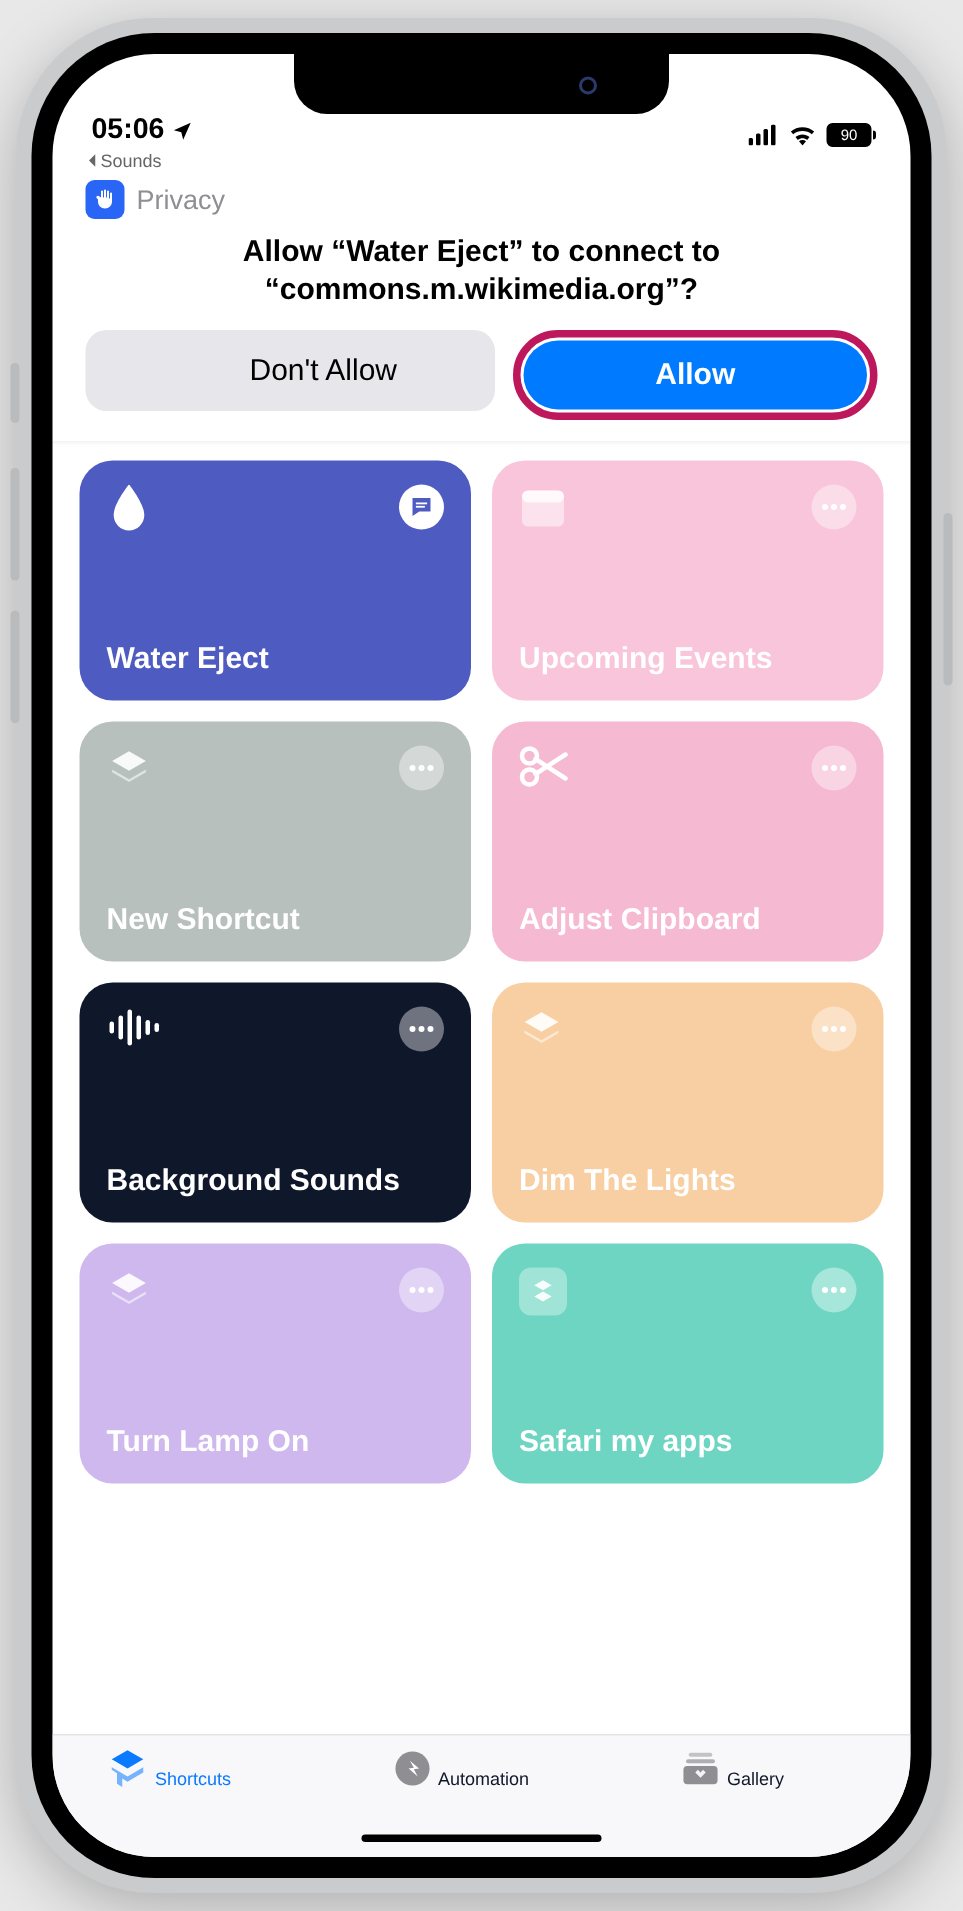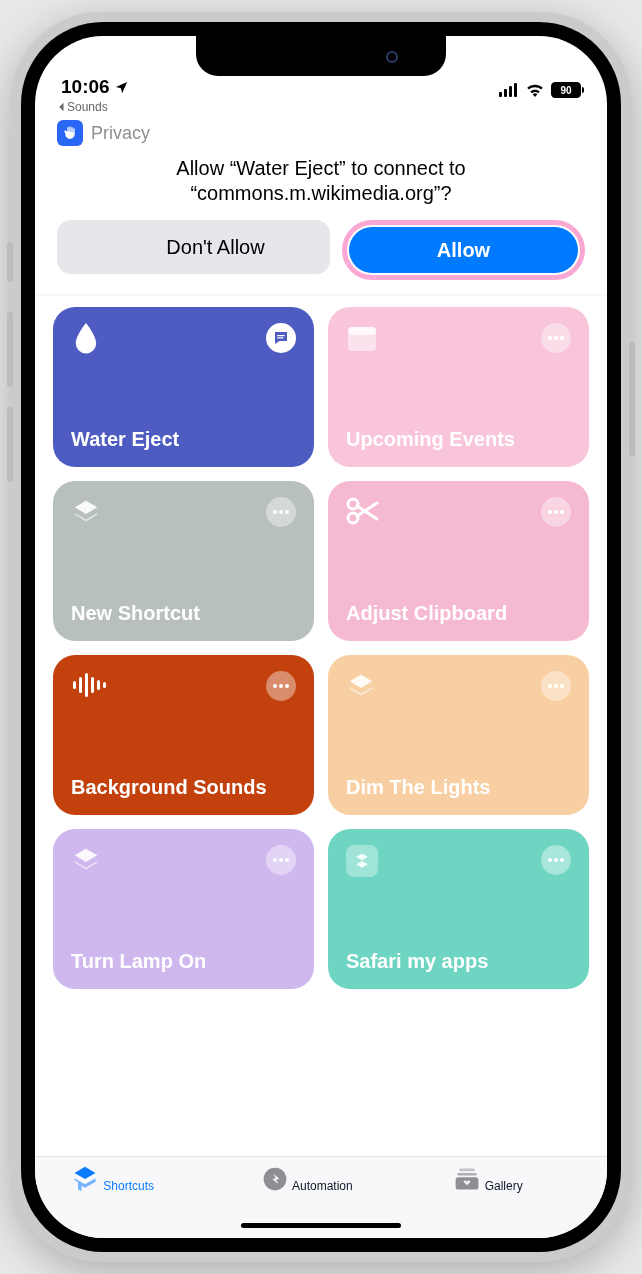--- a/index.html
+++ b/index.html
@@ -16,64 +16,64 @@
     .sb-right { right:-4px; top:330px; width:6px; height:115px; }
     .status-bar { height:64px; display:flex; justify-content:space-between; align-items:flex-end; padding:0 26px 2px; font-size:19px; font-weight:600; position:relative; z-index:5; }
     .status-left{display:flex;align-items:center;gap:4px;}
     .status-right{display:flex;align-items:center;gap:6px;}
     .breadcrumb{padding:0 22px;font-size:12px;color:#666;display:flex;align-items:center;gap:2px;}
     .content{flex:1;overflow:hidden;display:flex;flex-direction:column;}
     .sheet-head{padding:6px 18px 14px;}
     .priv-row{display:flex;align-items:center;gap:8px;margin-bottom:10px;padding-left:4px;}
     .priv-icon-box{width:26px;height:26px;background:#2a66f6;border-radius:6px;display:flex;align-items:center;justify-content:center;}
     .priv-label{color:#8e8e93;font-size:18px;font-weight:500;}
-    .prompt{text-align:center;font-size:20px;font-weight:400;line-height:1.25;padding:0 20px 14px;}
+    .prompt{text-align:center;font-size:20px;font-weight:700;line-height:1.25;padding:0 20px 14px;}
     .btn-row{display:flex;gap:12px;padding:0 4px;}
     .btn{flex:1;height:54px;border-radius:14px;font-size:20px;font-weight:500;display:flex;align-items:center;justify-content:center;position:relative;}
     .btn-deny{background:#e6e6eb;color:#000;padding-left:44px;}
-    .btn-allow-wrap{flex:1;position:relative;border:5px solid #f9a8d4;border-radius:32px;padding:2px;}
+    .btn-allow-wrap{flex:1;position:relative;border:5px solid #be185d;border-radius:32px;padding:2px;}
     .btn-allow{background:#007aff;color:#fff;height:46px;font-weight:600;border-radius:23px;display:flex;align-items:center;justify-content:center;font-size:20px;}
     .divider-shadow{height:3px;background:linear-gradient(rgba(0,0,0,.05),rgba(0,0,0,0));}
     .grid{flex:1;padding:10px 18px 0;display:grid;grid-template-columns:1fr 1fr;gap:14px;grid-auto-rows:160px;overflow:hidden;}
     .tile{border-radius:22px;padding:16px 18px;display:flex;flex-direction:column;justify-content:space-between;position:relative;color:#fff;}
     .tile-top{display:flex;justify-content:space-between;align-items:flex-start;}
     .tile-label{font-size:20px;font-weight:600;line-height:1.2;}
     .dots-btn{width:30px;height:30px;border-radius:50%;display:flex;align-items:center;justify-content:center;}
     .dots-trans{background:rgba(255,255,255,.4);}
     .dot{width:4px;height:4px;border-radius:50%;background:currentColor;margin:0 1px;}
     .icon-box{display:flex;align-items:center;justify-content:center;}
     .tab-bar{height:82px;border-top:1px solid rgba(0,0,0,.08);background:rgba(248,248,250,.94);display:flex;justify-content:space-around;align-items:flex-start;padding-top:8px;}
     .tab{display:flex;align-items:flex-end;gap:3px;font-size:12px;font-weight:500;width:120px;}
     .tab-active{color:#0a7aff;}
     .tab-inactive{color:#0f172a;}
     .home-ind{position:absolute;bottom:10px;left:50%;transform:translateX(-50%);width:160px;height:5px;background:#000;border-radius:3px;z-index:50;}
     .battery-box{display:inline-flex;align-items:center;gap:2px;}
-    .battery{width:30px;height:16px;border:1.5px solid #000;border-radius:4px;padding:1px;position:relative;display:flex;align-items:center;justify-content:center;font-size:10px;font-weight:700;background:#000;color:#fff;}
+    .battery{width:30px;height:16px;border:1.5px solid #000;border-radius:4px;padding:1px;position:relative;display:flex;align-items:center;justify-content:center;font-size:10px;font-weight:400;background:#000;color:#fff;}
     .battery::after{content:"";position:absolute;right:-4px;top:4px;width:2px;height:6px;background:#000;border-radius:0 2px 2px 0;}
     
     .t-blue{background:#4e5cc2;} .t-pink{background:#f9c5da;} .t-grey{background:#b8c0be;} .t-pink2{background:#f6b9d2;}
-    .t-sky{background:#c2410c;} .t-peach{background:#f8cfa2;} .t-lilac{background:#cfb8ee;} .t-teal{background:#6dd5c2;}
+    .t-sky{background:#0f172a;} .t-peach{background:#f8cfa2;} .t-lilac{background:#cfb8ee;} .t-teal{background:#6dd5c2;}
     .t-pink .tile-label,.t-pink2 .tile-label,.t-grey .tile-label,.t-sky .tile-label,.t-peach .tile-label,.t-lilac .tile-label,.t-teal .tile-label{color:#fff;}
     .bubble{width:30px;height:30px;background:#fff;border-radius:50%;display:flex;align-items:center;justify-content:center;}
   </style>
 </head>
 <body>
 
 <div class="device">
   <div class="side-btn sb-left1"></div>
     <div class="side-btn sb-left2"></div>
     <div class="side-btn sb-left3"></div>
     <div class="side-btn sb-right"></div>
   <div class="device-inner">
     <div class="screen">
       <div class="notch"></div>
 
       <div class="status-bar">
         <div class="status-left">
-          <span>10:06</span>
+          <span>05:06</span>
           <svg width="15" height="15" viewBox="0 0 24 24">
               <path fill="#000" d="M3 11l18-8-8 18-2-8-8-2z"></path>
             </svg>
         </div>
         <div class="status-right">
           <svg width="20" height="14" viewBox="0 0 20 14">
               <rect x="0" y="9" width="3" height="5" rx="1" fill="#000"></rect>
               <rect x="5" y="6" width="3" height="8" rx="1" fill="#000"></rect>
               <rect x="10" y="3" width="3" height="11" rx="1" fill="#000"></rect>
               <rect x="15" y="0" width="3" height="14" rx="1" fill="#000"></rect>

